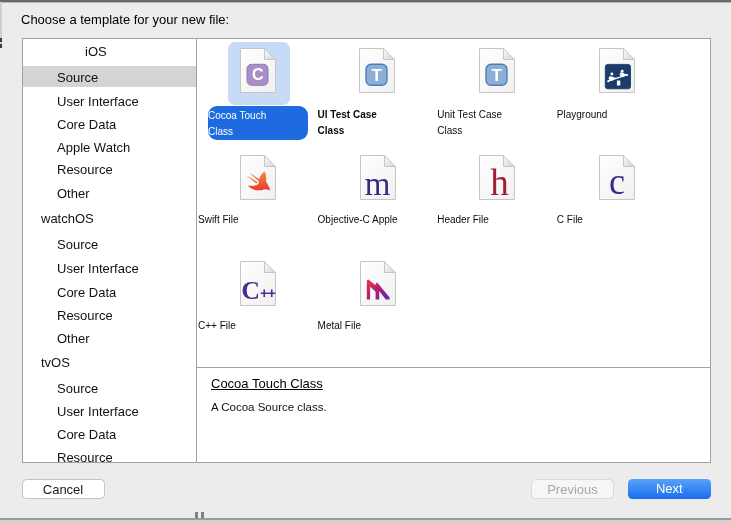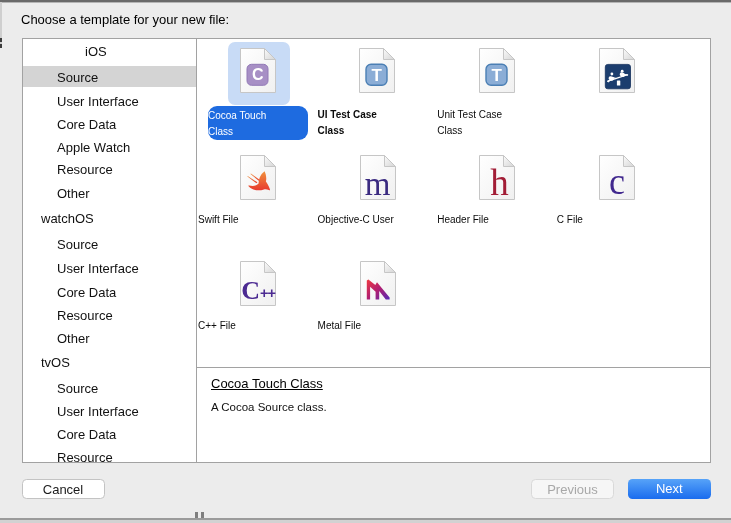--- a/index.html
+++ b/index.html
@@ -107,38 +107,39 @@
       <rect x="17.9" y="32.4" width="3.4" height="5" rx="0.5"></rect>
       <circle cx="12.9" cy="26" r="1.4"></circle>
       <ellipse cx="12.3" cy="30.4" rx="2.7" ry="2.1" transform="rotate(18 12.3 30.4)"></ellipse>
       <path d="M13.9 28.9 L17.4 30 L17 31.2 L13.6 30.1 Z"></path>
       <path d="M10.6 31.3 L8.2 33.6 L9.4 34.5 L11.6 32.2 Z"></path>
       <circle cx="23.2" cy="23.2" r="1.4"></circle>
       <ellipse cx="23.4" cy="26.6" rx="2.7" ry="2.1" transform="rotate(22 23.4 26.6)"></ellipse>
       <path d="M25.6 26 L29.2 26.6 L29 27.8 L25.5 27.2 Z"></path>
     </g>
   </svg>
+  <div class="lbl" style="left:556.8px;top:107.2px;width:120px;">Playground</div>
 
   <svg class="abs" style="left:240px;top:155px;" width="36" height="45" viewBox="0 0 36 45">
     <path d="M0.5 0.5 H24.5 L35.5 11.5 V44.5 H0.5 Z" fill="url(#pgG)" stroke="#c6c6c6"></path>
     <path d="M24.5 0.5 L35.5 11.5 H24.5 Z" fill="url(#foldG)" stroke="#c6c6c6"></path>
     <g transform="translate(6.2,15.3)">
       <path fill="url(#swG)" d="M18.4 0.9 C19.9 4.1 20.5 7.9 19.7 11.3 C20.6 12.5 22.6 15.8 23.7 19 C23.9 19.9 23.5 20.2 22.7 19.8 C21 19 19.3 18.8 17.7 19.1 C14 20.5 9.6 20.3 6.1 18.7 C4.5 17.9 3.2 17 2.4 16 C1.9 15.3 2.2 14.9 3.1 15.2 C6.8 16.1 10.5 15.5 12.4 13.3 C12.6 9.4 13.6 4.4 18.4 0.9 Z"></path>
       <path fill="url(#swG)" d="M1.5 5.6 L11.2 12 L10.3 13 L1.2 6.3 Z"></path>
       <path fill="url(#swG)" d="M4.7 3.1 L13.3 9.4 L12.5 10.5 L4.3 3.8 Z"></path>
     </g>
   </svg>
   <div class="lbl" style="left:198px;top:211.8px;width:120px;">Swift File</div>
 
   <svg class="abs" style="left:359.6px;top:155px;" width="36" height="45" viewBox="0 0 36 45">
     <path d="M0.5 0.5 H24.5 L35.5 11.5 V44.5 H0.5 Z" fill="url(#pgG)" stroke="#c6c6c6"></path>
     <path d="M24.5 0.5 L35.5 11.5 H24.5 Z" fill="url(#foldG)" stroke="#c6c6c6"></path>
   </svg>
   <div class="abs" style="left:327.6px;top:167.9px;width:100px;text-align:center;font-family:'Liberation Serif',serif;font-size:33px;line-height:33px;color:#3a2a80;">m</div>
-  <div class="lbl" style="left:317.6px;top:211.8px;width:120px;">Objective-C User</div>
+  <div class="lbl" style="left:317.6px;top:211.8px;width:120px;">Objective-C Apple</div>
 
   <svg class="abs" style="left:479.2px;top:155px;" width="36" height="45" viewBox="0 0 36 45">
     <path d="M0.5 0.5 H24.5 L35.5 11.5 V44.5 H0.5 Z" fill="url(#pgG)" stroke="#c6c6c6"></path>
     <path d="M24.5 0.5 L35.5 11.5 H24.5 Z" fill="url(#foldG)" stroke="#c6c6c6"></path>
   </svg>
   <div class="abs" style="left:449.4px;top:163.5px;width:100px;text-align:center;font-family:'Liberation Serif',serif;font-size:37px;line-height:37px;color:#a21d36;">h</div>
   <div class="lbl" style="left:437.2px;top:211.8px;width:120px;">Header File</div>
 
   <svg class="abs" style="left:598.8px;top:155px;" width="36" height="45" viewBox="0 0 36 45">
     <path d="M0.5 0.5 H24.5 L35.5 11.5 V44.5 H0.5 Z" fill="url(#pgG)" stroke="#c6c6c6"></path>

